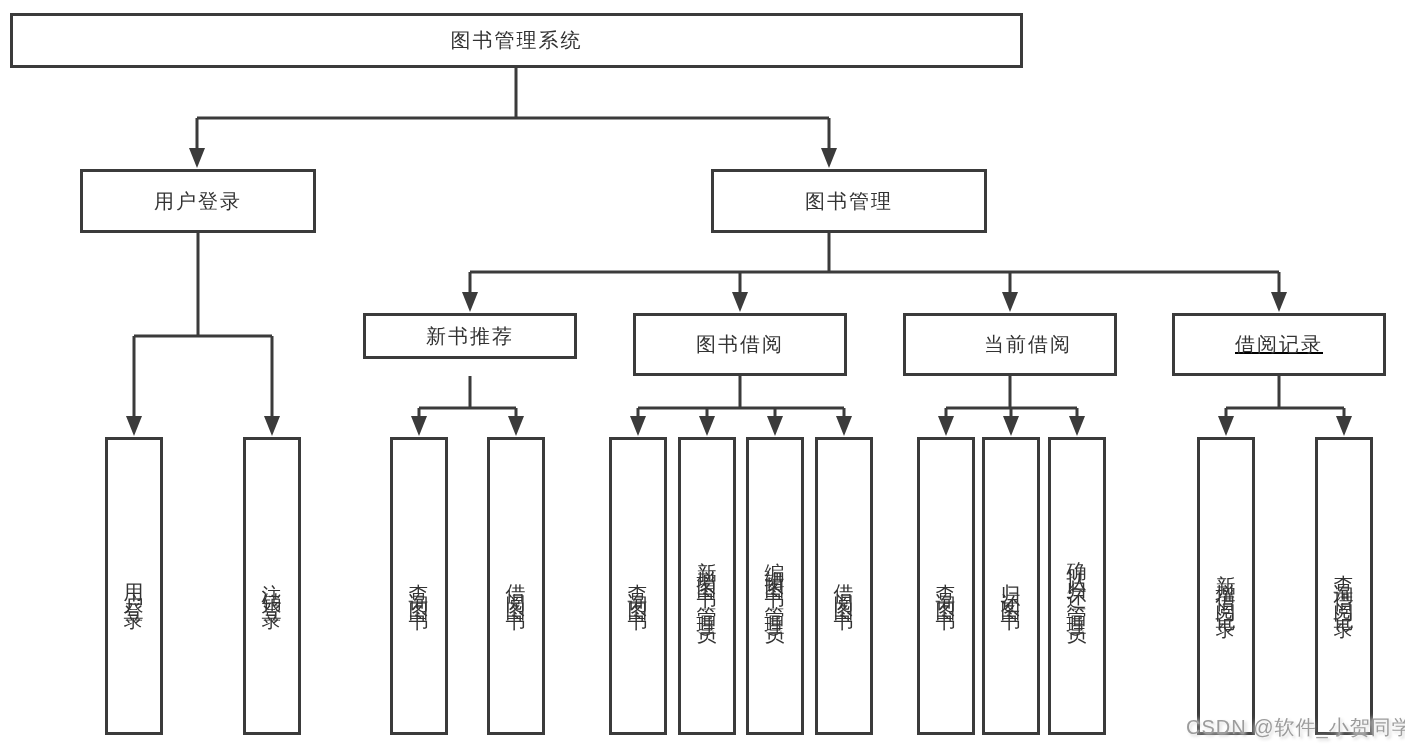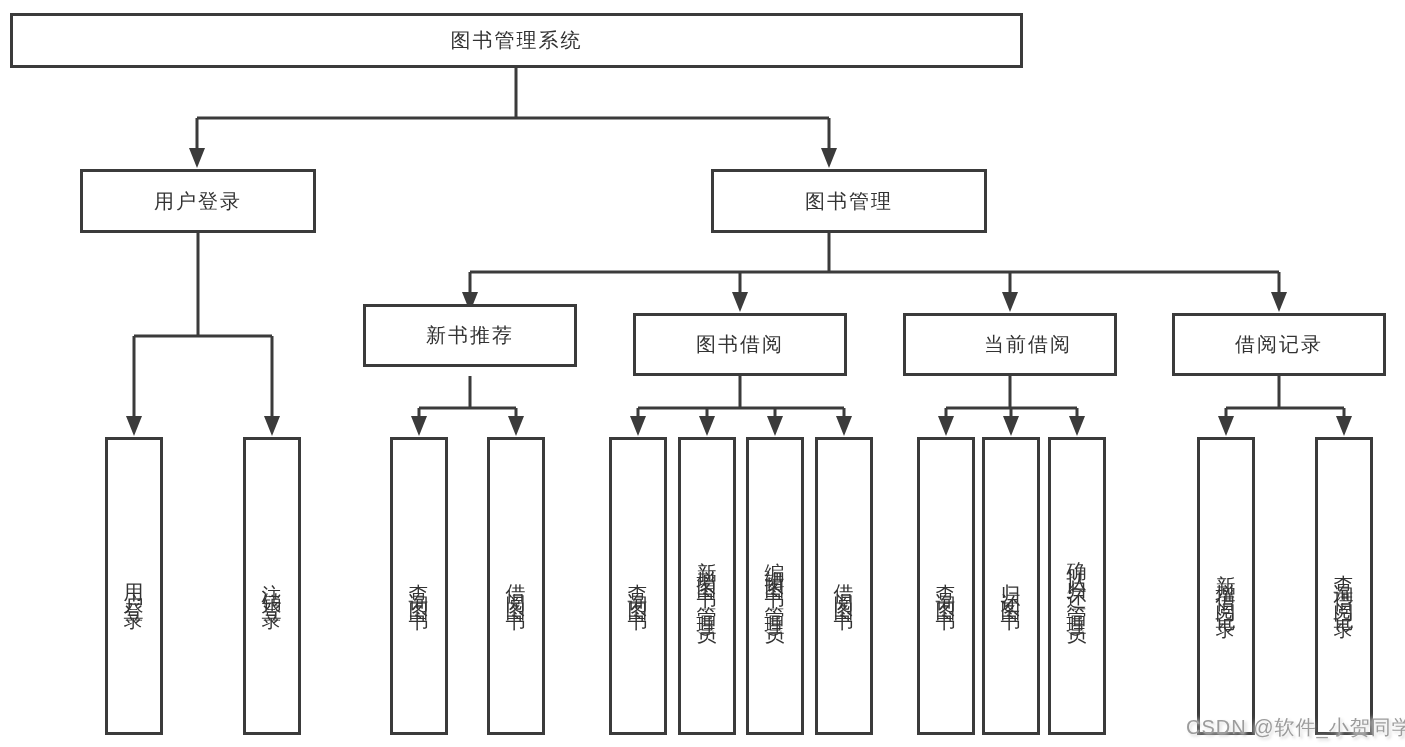--- a/index.html
+++ b/index.html
@@ -96,30 +96,30 @@
     <span>图书管理系统</span>
   </div>
 
   <div class="box hbox" style="left:80px; top:169px; width:236px; height:64px;">
     <span>用户登录</span>
   </div>
   <div class="box hbox" style="left:711px; top:169px; width:276px; height:64px;">
     <span>图书管理</span>
   </div>
 
-  <div class="box hbox" style="left:363px; top:304px; width:214px; height:63px;text-align:center;">
+  <div class="box hbox" style="left:363px; top:313px; width:214px; height:46px;text-align:center;">
     <span>新书推荐</span>
   </div>
   <div class="box hbox" style="left:633px; top:313px; width:214px; height:63px;text-align:center;">
     <span>图书借阅</span>
   </div>
   <div class="box hbox" style="left:903px; top:313px; width:214px; height:63px;padding-left:36px;">
     <span>当前借阅</span>
   </div>
-  <div class="box hbox" style="left:1172px; top:313px; width:214px; height:63px;">
+  <div class="box hbox" style="left:1172px; top:313px; width:214px; height:63px;text-decoration:underline;">
     <span>借阅记录</span>
   </div>
 
   <div class="box vbox" style="left:105px; top:437px; width:58px; height:298px;">
     <span>用户登录</span>
   </div>
   <div class="box vbox" style="left:243px; top:437px; width:58px; height:298px;">
     <span>注销登录</span>
   </div>
 

